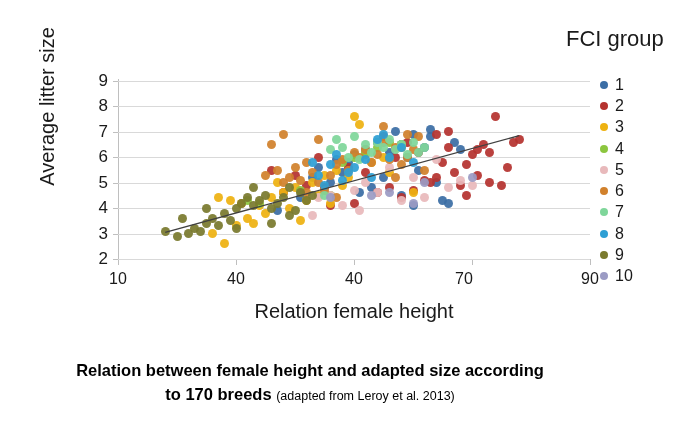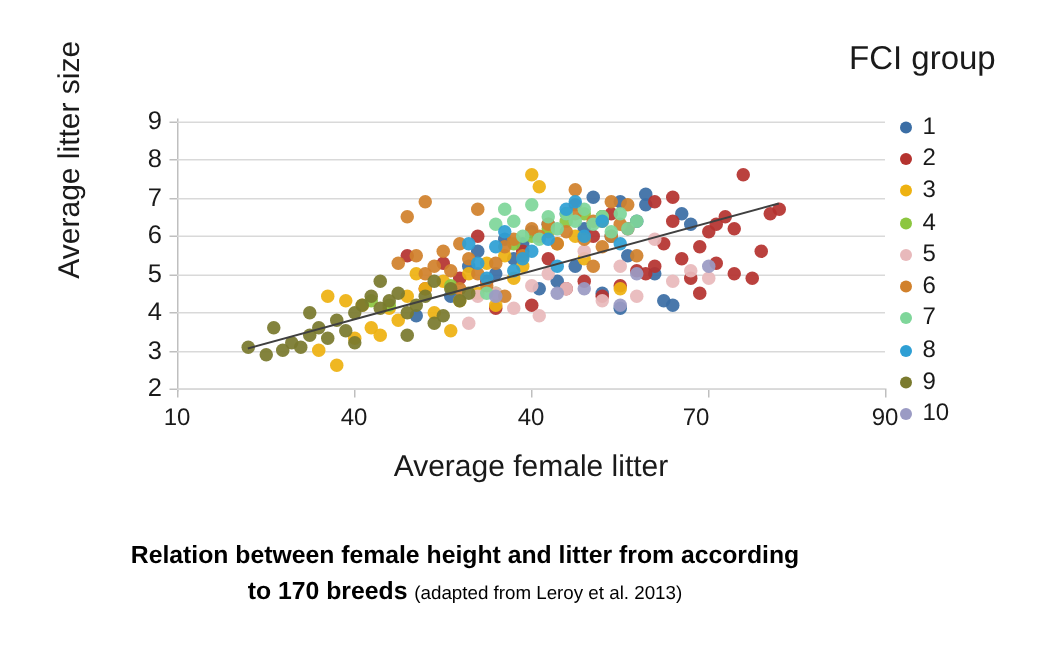--- a/index.html
+++ b/index.html
@@ -171,21 +171,21 @@
     </div>
   <div id="xlabels">
       <div class="xlab" style="left: 118px;">10</div>
       <div class="xlab" style="left: 236px;">40</div>
       <div class="xlab" style="left: 354px;">40</div>
       <div class="xlab" style="left: 464px;">70</div>
       <div class="xlab" style="left: 590px;">90</div>
     </div>
 
   <div class="ytitle">Average litter size</div>
-  <div class="xtitle">Average female litter</div>
+  <div class="xtitle">Relation female height</div>
 
   <div class="plot-area" id="points-layer">
       <div class="pt" style="left: 218.3px; top: 78.8286px; background: rgb(59, 110, 165);"></div>
       <div class="pt" style="left: 224.2px; top: 91.5429px; background: rgb(59, 110, 165);"></div>
       <div class="pt" style="left: 236px; top: 73.7429px; background: rgb(59, 110, 165);"></div>
       <div class="pt" style="left: 247.8px; top: 68.6571px; background: rgb(59, 110, 165);"></div>
       <div class="pt" style="left: 259.6px; top: 61.0286px; background: rgb(59, 110, 165);"></div>
       <div class="pt" style="left: 265.5px; top: 96.6286px; background: rgb(59, 110, 165);"></div>
       <div class="pt" style="left: 271.4px; top: 71.2px; background: rgb(59, 110, 165);"></div>
       <div class="pt" style="left: 277.3px; top: 50.8571px; background: rgb(59, 110, 165);"></div>
@@ -457,18 +457,18 @@
         <span class="legend-dot" style="background: rgb(122, 122, 46);"></span>
         <span class="legend-label">9</span>
       </div>
       <div class="legend-row">
         <span class="legend-dot" style="background: rgb(155, 155, 196);"></span>
         <span class="legend-label">10</span>
       </div>
     </div>
 
   <div class="caption">
-    <span>Relation between female height and litter from according</span><br>
+    <span>Relation between female height and adapted size according</span><br>
     <span>to 170 breeds</span>
     <span class="src">(adapted from Leroy et al. 2013)</span>
   </div>
 
 </div>
 
 </body></html>

